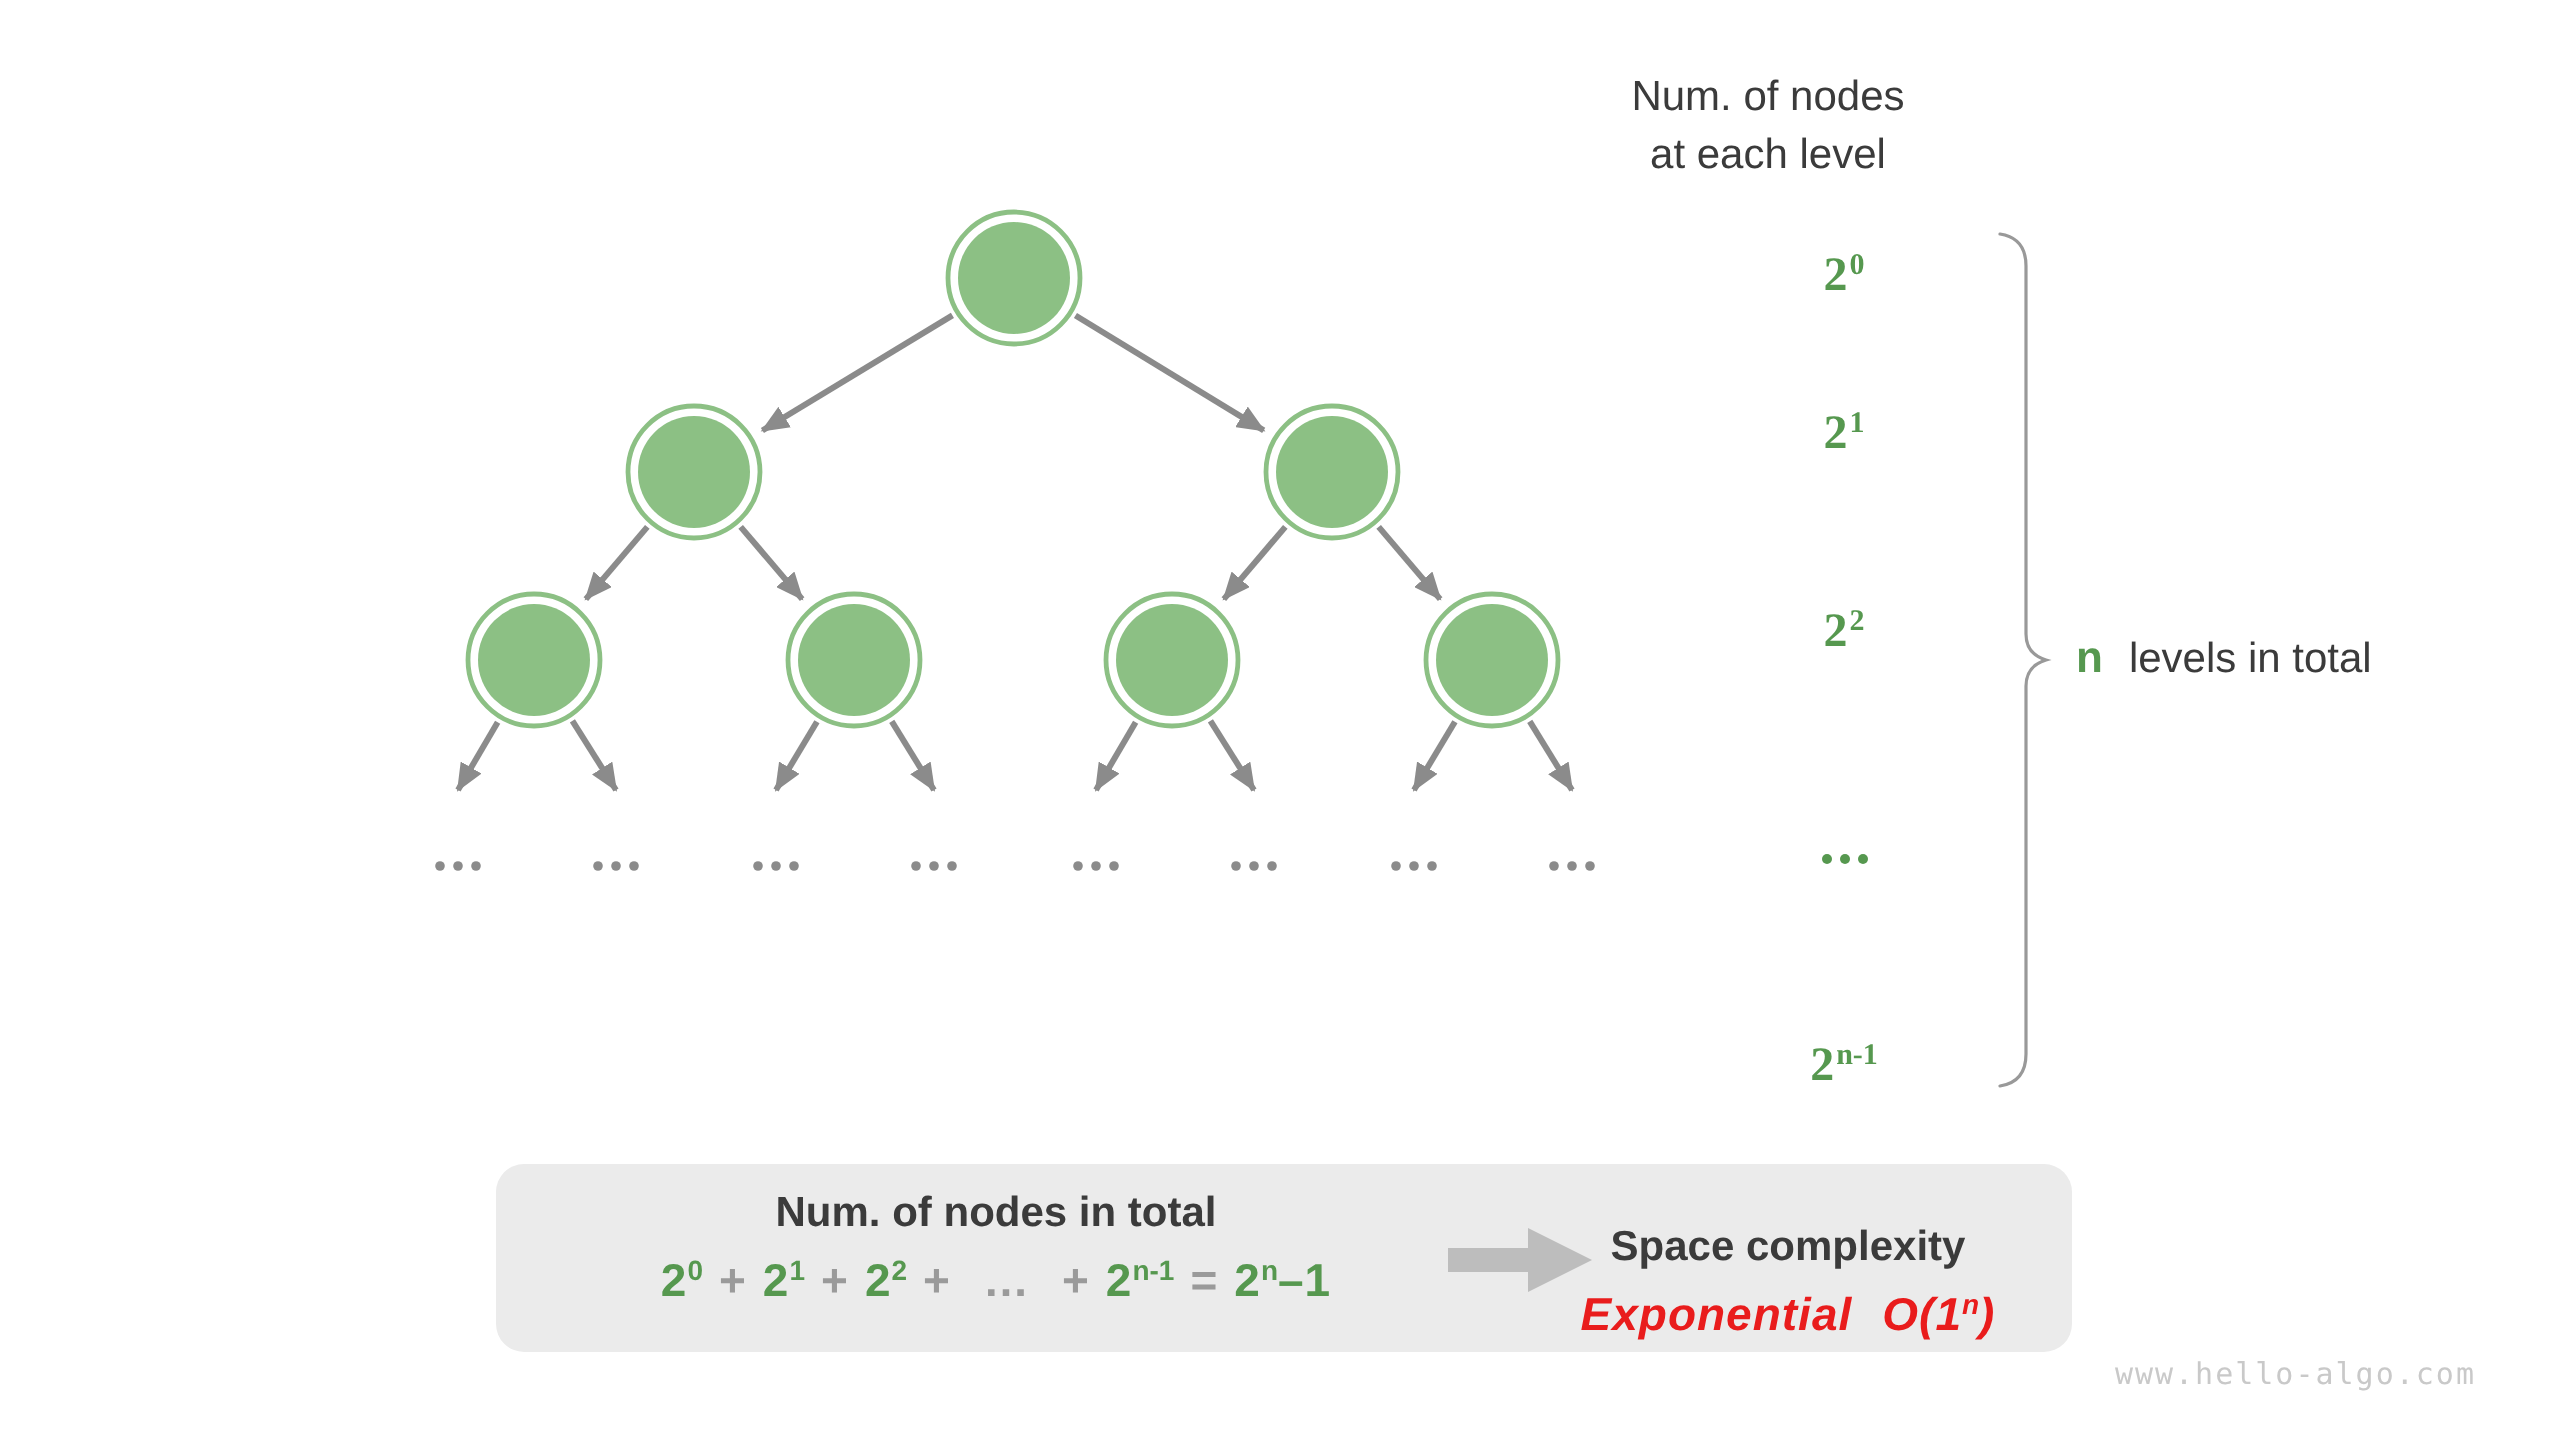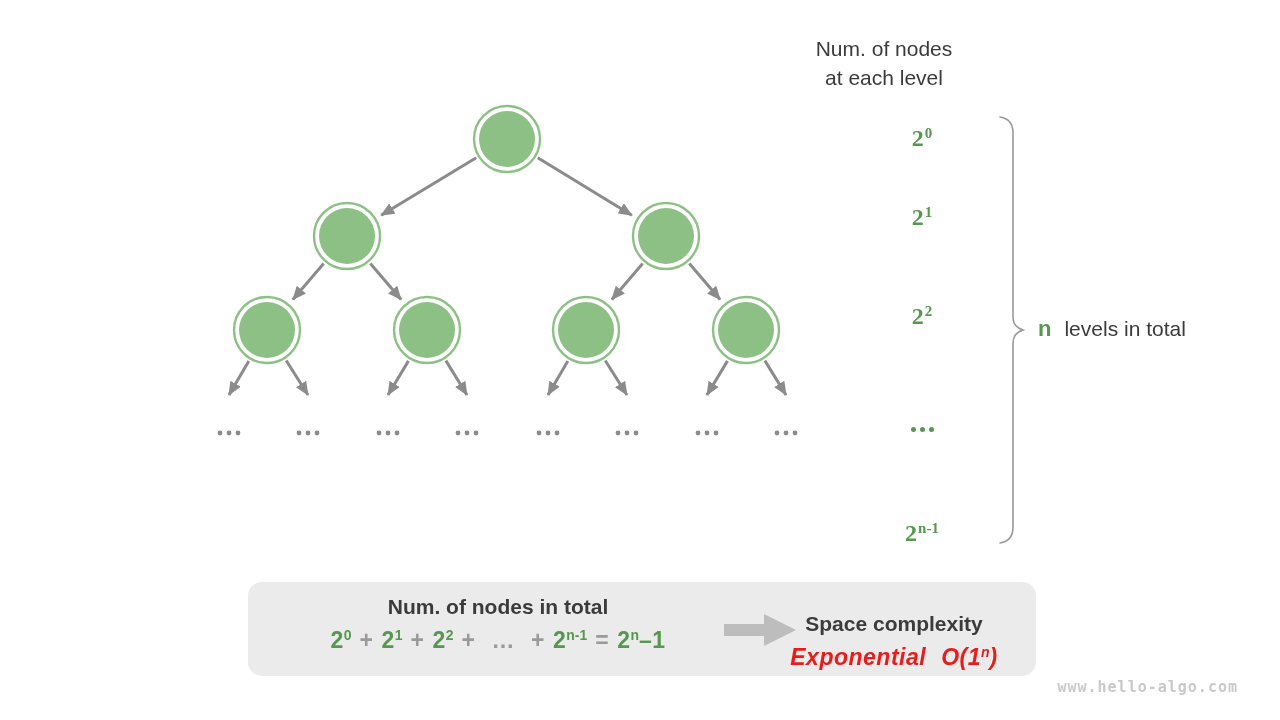--- a/index.html
+++ b/index.html
@@ -28,21 +28,21 @@
   .formula{margin-top:8px;font-size:23px;font-weight:bold;letter-spacing:.5px;white-space:nowrap;}
   .tok.green{color:#56984f;}
   .tok.gray{color:#9a9a9a;}
   .tok.red{color:#e91c1c;font-style:italic;}
   .tok.op{margin:0 8px;}
   .tok.gap{margin-right:15px;}
   .tok .sup{font-size:14px;position:relative;top:-8px;letter-spacing:0;}
   .big-arrow{position:absolute;left:474px;top:30px;}
 
   .watermark{position:absolute;right:42px;top:678px;font-family:"DejaVu Sans Mono",monospace;
-             font-size:15px;color:#c9c9c9;letter-spacing:1px;font-weight:bold;}
+             font-size:15px;color:#c9c9c9;letter-spacing:1px;}
 </style>
 </head>
 <body>
 
 <div class="canvas">
 
   <svg id="tree-svg" width="1280" height="720" viewBox="0 0 1280 720">
     <defs>
       <marker id="ah" markerUnits="userSpaceOnUse" markerWidth="15" markerHeight="12" refX="13" refY="6" orient="auto">
         <path id="ah-path" d="M0,0 L14,6 L0,12 Z" fill="#8b8b8b"></path>

